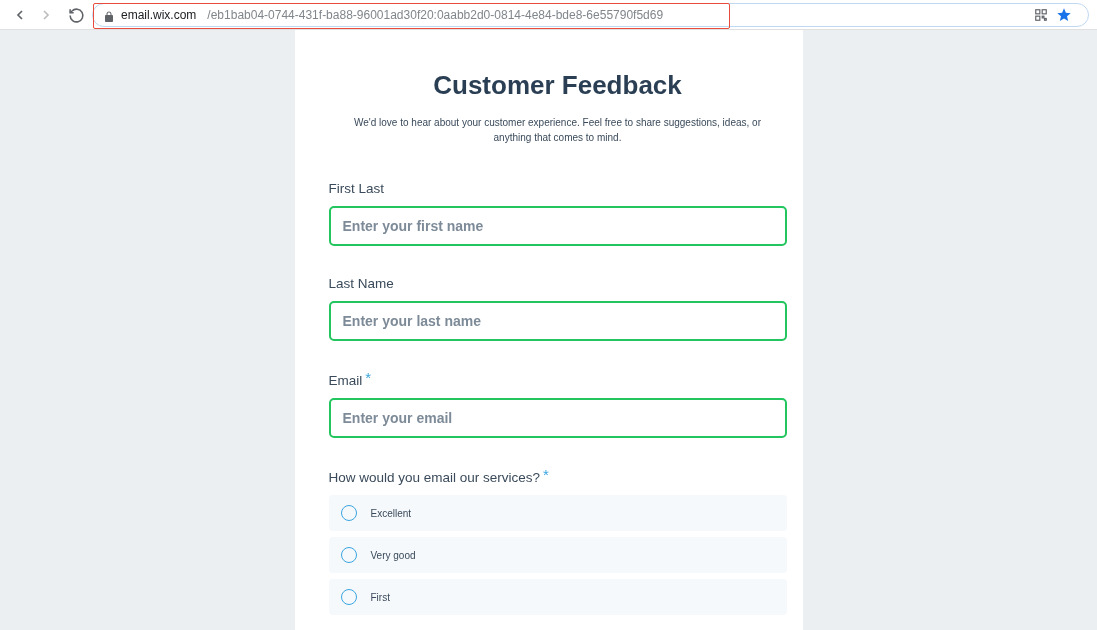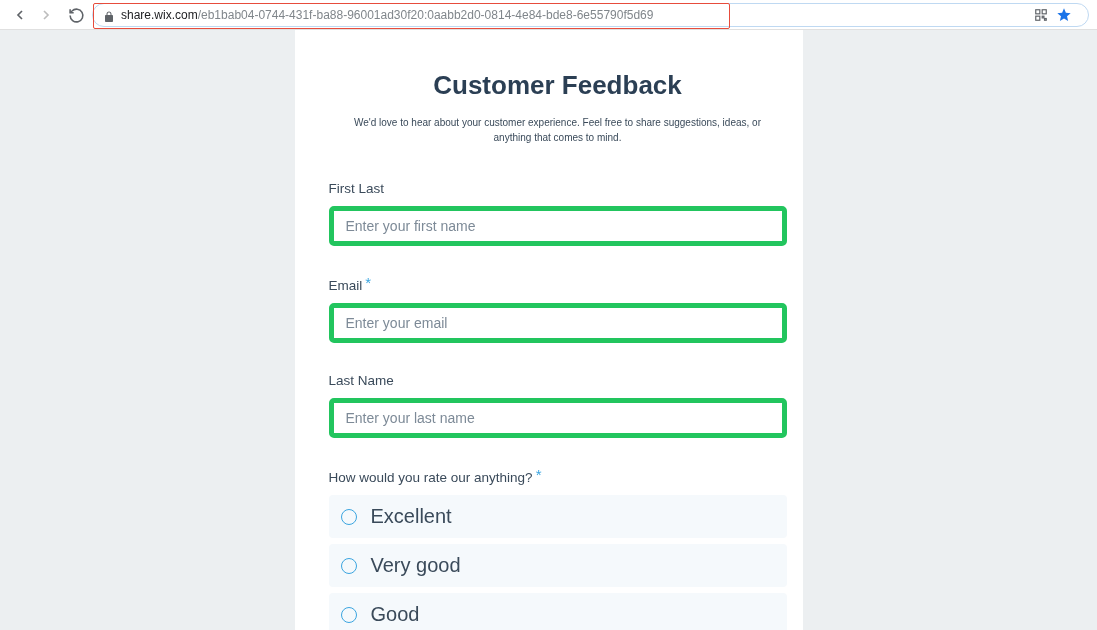--- a/index.html
+++ b/index.html
@@ -74,20 +74,21 @@
       height: 12px;
       color: #5f6368;
     }
     .url-text {
       font-size: 12px;
       color: #202124;
       white-space: nowrap;
     }
     .url-path {
       color: #80868b;
+      margin-left: 11px;
     }
     .toolbar-right {
       display: flex;
       gap: 8px;
       align-items: center;
       padding-right: 6px;
     }
     .qr-icon {
       width: 14px;
       height: 14px;
@@ -139,26 +140,27 @@
     .required-star {
       color: #3ba5e0;
       font-size: 15px;
       margin-left: 3px;
       position: relative;
       top: -2px;
     }
     .text-input {
       width: 100%;
       height: 40px;
-      border: 5px solid #22c55e;
+      border: 2px solid #22c55e;
       border-radius: 5px;
       padding: 0 12px;
       font-size: 14px;
       color: #3a4a5a;
       background: #ffffff;
+      font-weight: bold;
     }
     .text-input::placeholder {
       color: #7d8a97;
     }
     .radio-option {
       display: flex;
       align-items: center;
       background: #f5f9fc;
       border-radius: 4px;
       padding: 10px 12px;
@@ -167,21 +169,21 @@
     }
     .radio-circle {
       width: 16px;
       height: 16px;
       border: 1.5px solid #3ba5e0;
       border-radius: 50%;
       margin-right: 14px;
       flex-shrink: 0;
     }
     .radio-label {
-      font-size: 20px;
+      font-size: 10px;
       color: #3a4a5a;
     }
   </style>
 </head>
 <body>
 
 <div class="browser-toolbar">
   <div class="nav-arrows">
     <div class="nav-arrow">
       <svg viewBox="0 0 24 24" width="18" height="18" fill="none" stroke="currentColor" stroke-width="2.5">
@@ -201,21 +203,21 @@
     </div>
   </div>
   <div class="address-bar">
     <div class="address-bar-highlight"></div>
     <span class="lock-icon">
       <svg viewBox="0 0 24 24" width="12" height="12" fill="currentColor">
         <path d="M18 8h-1V6c0-2.76-2.24-5-5-5S7 3.24 7 6v2H6c-1.1 0-2 .9-2 2v10c0 1.1.9 2 2 2h12c1.1 0 2-.9 2-2V10c0-1.1-.9-2-2-2zM9 6c0-1.66 1.34-3 3-3s3 1.34 3 3v2H9V6z"></path>
       </svg>
     </span>
     <span class="url-text">
-      <span>share.wix.com</span><span class="url-path">/eb1bab04-0744-431f-ba88-96001ad30f20:0aabb2d0-0814-4e84-bde8-6e55790f5d69</span>
+      <span>email.wix.com</span><span class="url-path">/eb1bab04-0744-431f-ba88-96001ad30f20:0aabb2d0-0814-4e84-bde8-6e55790f5d69</span>
     </span>
     <div class="toolbar-right" style="margin-left:auto">
       <span class="qr-icon">
         <svg viewBox="0 0 24 24" width="14" height="14" fill="none" stroke="currentColor" stroke-width="2">
           <rect x="3" y="3" width="7" height="7"></rect>
           <rect x="14" y="3" width="7" height="7"></rect>
           <rect x="3" y="14" width="7" height="7"></rect>
           <rect x="14" y="14" width="3" height="3"></rect>
           <rect x="18" y="18" width="3" height="3"></rect>
         </svg>
@@ -233,46 +235,46 @@
   <div class="form-container">
     <h1 class="form-title">Customer Feedback</h1>
     <p class="form-subtitle">We'd love to hear about your customer experience. Feel free to share suggestions, ideas, or anything that comes to mind.</p>
 
     <div class="form-field">
       <label class="field-label">First Last</label>
       <input class="text-input" placeholder="Enter your first name" style="">
     </div>
 
     <div class="form-field">
+      <label class="field-label">Last Name</label>
+      <input class="text-input" placeholder="Enter your last name" style="">
+    </div>
+
+    <div class="form-field">
       <label class="field-label">
         <span>Email</span><span class="required-star">*</span>
       </label>
       <input class="text-input" placeholder="Enter your email" style="">
     </div>
 
     <div class="form-field">
-      <label class="field-label">Last Name</label>
-      <input class="text-input" placeholder="Enter your last name" style="">
-    </div>
-
-    <div class="form-field">
       <label class="field-label">
-        <span>How would you rate our anything?</span><span class="required-star">*</span>
+        <span>How would you email our services?</span><span class="required-star">*</span>
       </label>
       <div>
         <div class="radio-option">
           <span class="radio-circle"></span>
           <span class="radio-label">Excellent</span>
         </div>
         <div class="radio-option">
           <span class="radio-circle"></span>
           <span class="radio-label">Very good</span>
         </div>
         <div class="radio-option">
           <span class="radio-circle"></span>
-          <span class="radio-label">Good</span>
+          <span class="radio-label">First</span>
         </div>
 
       </div>
     </div>
 
   </div>
 </div>
 
 </body></html>

